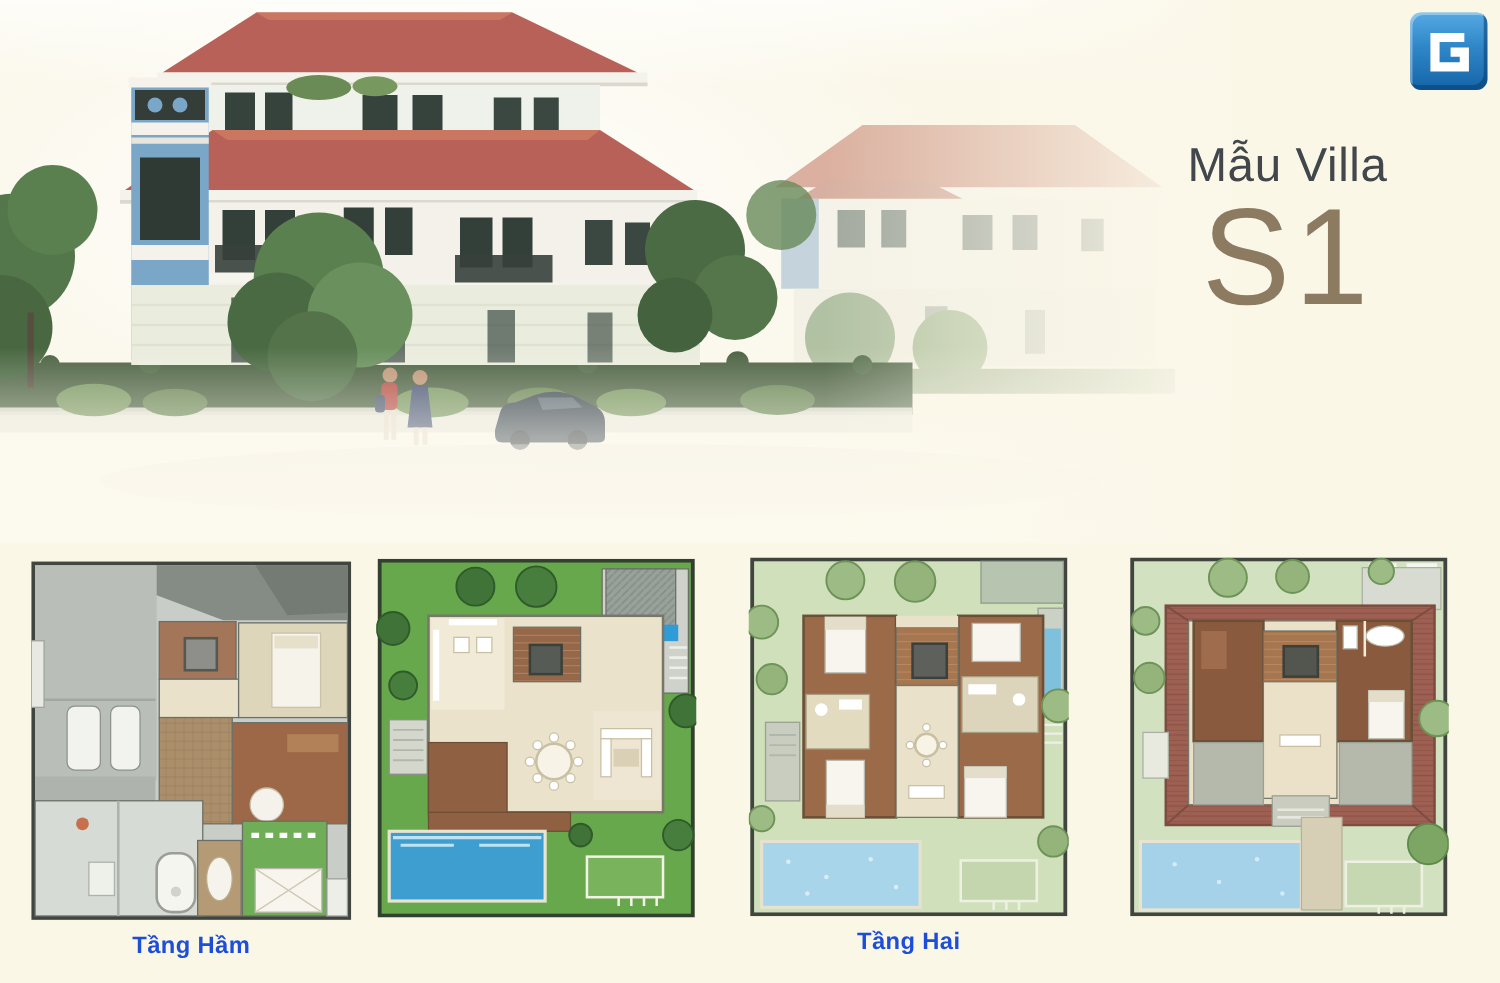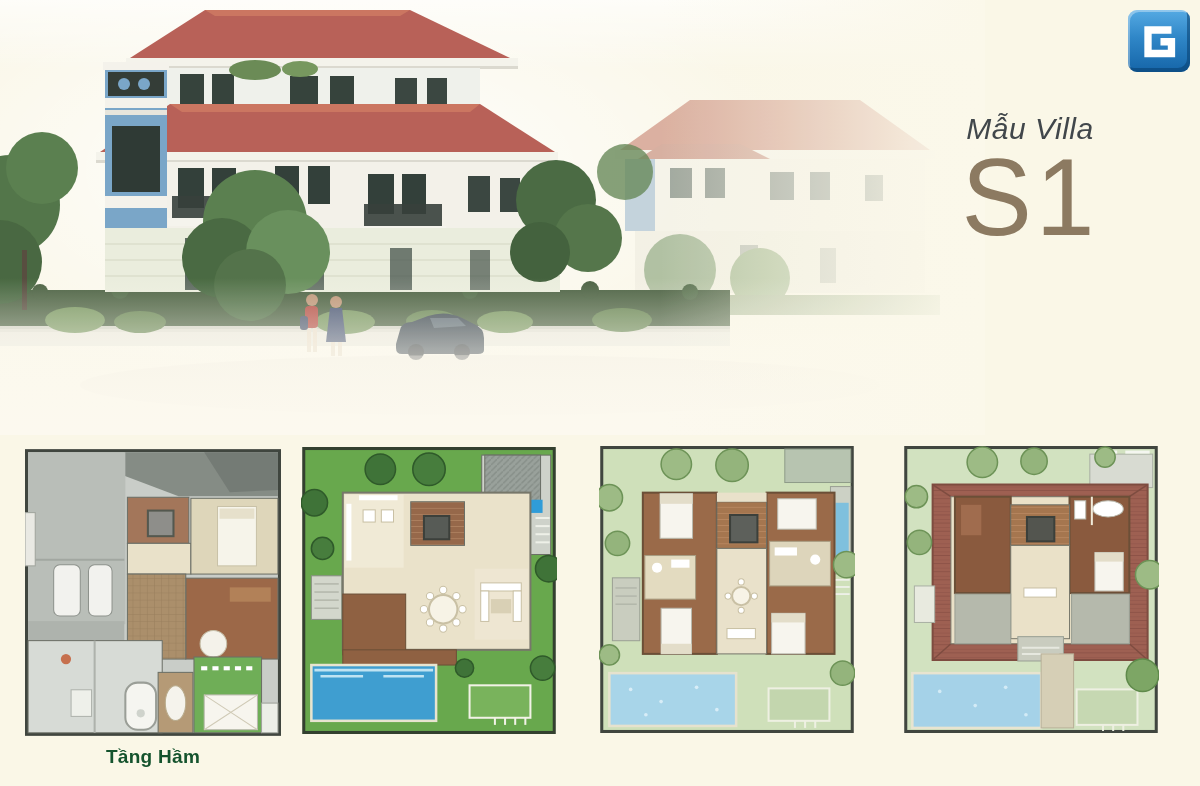--- a/index.html
+++ b/index.html
@@ -12,32 +12,32 @@
   .hero svg{display:block;}
 
   
   .logo{position:absolute;left:1128px;top:10px;width:62px;height:62px;border-radius:9px;
         background:linear-gradient(180deg,#55aae3 0%,#2f86c7 45%,#1565a8 100%);
         box-shadow:inset -3px -4px 0 rgba(8,62,110,.55), inset 2px 2px 0 rgba(255,255,255,.35);
         display:flex;align-items:center;justify-content:center;}
 
   
   .title-block{position:absolute;left:930px;top:112px;width:200px;text-align:center;}
-  .model-label{font-size:30px;color:#41474b;letter-spacing:.5px;font-style:italic;}
+  .model-label{font-size:38px;color:#41474b;letter-spacing:.5px;}
   .model-code{font-size:110px;line-height:.92;font-weight:100;color:#8c7a61;letter-spacing:4px;
               font-family:"Liberation Sans",sans-serif;transform:scaleX(.96);}
 
   
   .plan{position:absolute;width:256px;margin:0;}
   .plan svg{display:block;width:256px;height:287px;}
   #plan1{left:25px;top:449px}
   #plan2{left:301px;top:447px}
   #plan3{left:599px;top:446px}
   #plan4{left:903px;top:446px}
-  figcaption{margin-top:10px;text-align:center;font-size:19px;font-weight:bold;color:#14532d;letter-spacing:.3px;}
+  figcaption{margin-top:10px;text-align:center;font-size:19px;font-weight:bold;color:#1d4ed8;letter-spacing:.3px;}
 </style>
 </head>
 <body>
 
 <div class="canvas">
 
   <div class="hero">
     <svg width="985" height="435" viewBox="0 0 985 435">
       <defs>
         <linearGradient id="fogBottom" x1="0" y1="0" x2="0" y2="1">
@@ -409,20 +409,21 @@
       <g>
         <circle cx="75" cy="18" r="15" fill="#9dbb85" stroke="#6d9357" stroke-width="1.5"></circle>
         <circle cx="130" cy="19" r="16" fill="#94b47c" stroke="#6d9357" stroke-width="1.5"></circle>
         <circle cx="9" cy="51" r="13" fill="#9dbb85" stroke="#6d9357" stroke-width="1.5"></circle>
         <circle cx="17" cy="96" r="12" fill="#94b47c" stroke="#6d9357" stroke-width="1.5"></circle>
         <circle cx="243" cy="117" r="13" fill="#9dbb85" stroke="#6d9357" stroke-width="1.5"></circle>
         <circle cx="239" cy="224" r="12" fill="#94b47c" stroke="#6d9357" stroke-width="1.5"></circle>
         <circle cx="9" cy="206" r="10" fill="#9dbb85" stroke="#6d9357" stroke-width="1.5"></circle>
       </g>
     </svg>
+    <figcaption>Tầng Hai</figcaption>
   </figure>
 
   <figure class="plan" id="plan4">
     <svg viewBox="0 0 250 283">
       <defs>
         <pattern id="p4steps" width="5" height="6" patternUnits="userSpaceOnUse">
           <rect width="5" height="6" fill="#a5764f"></rect>
             <path d="M0,0H5" stroke="#c08e67" stroke-width="1.2"></path>
         </pattern>
         <pattern id="p4roof" width="8" height="8" patternUnits="userSpaceOnUse">

